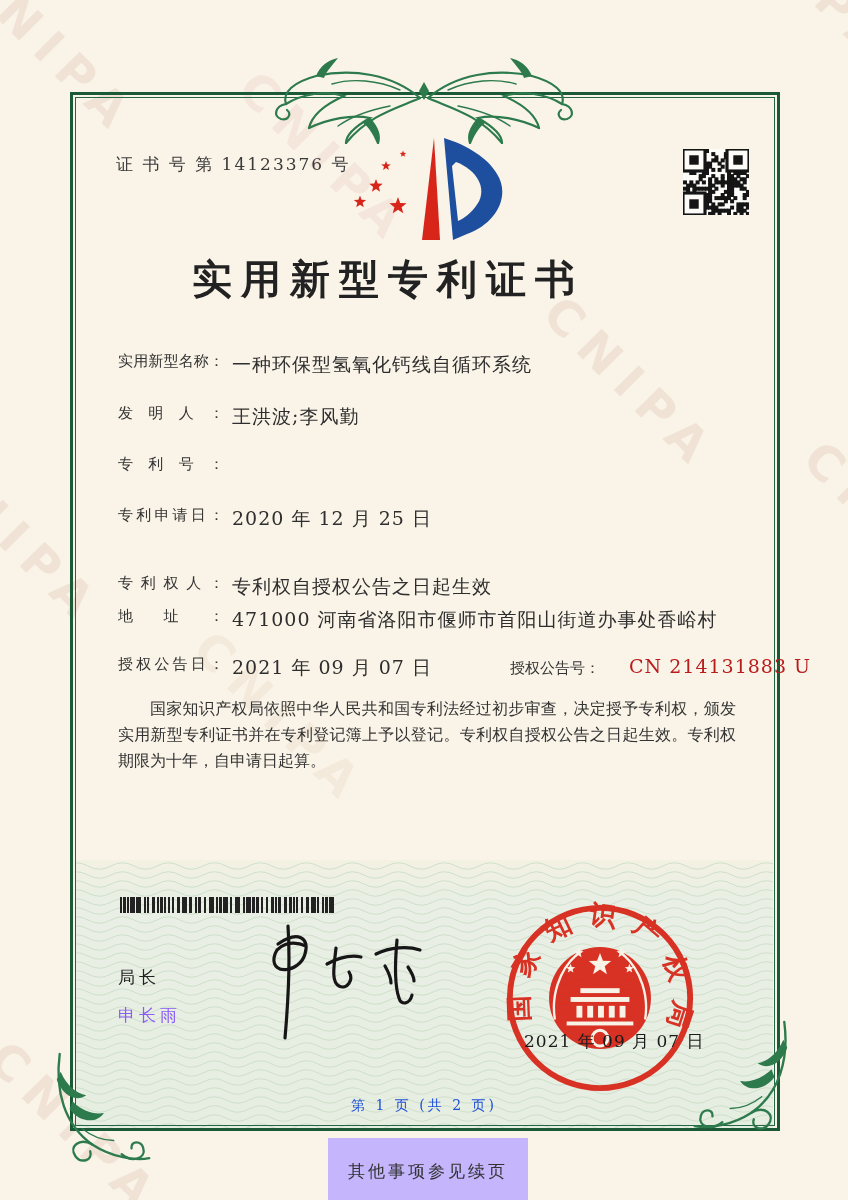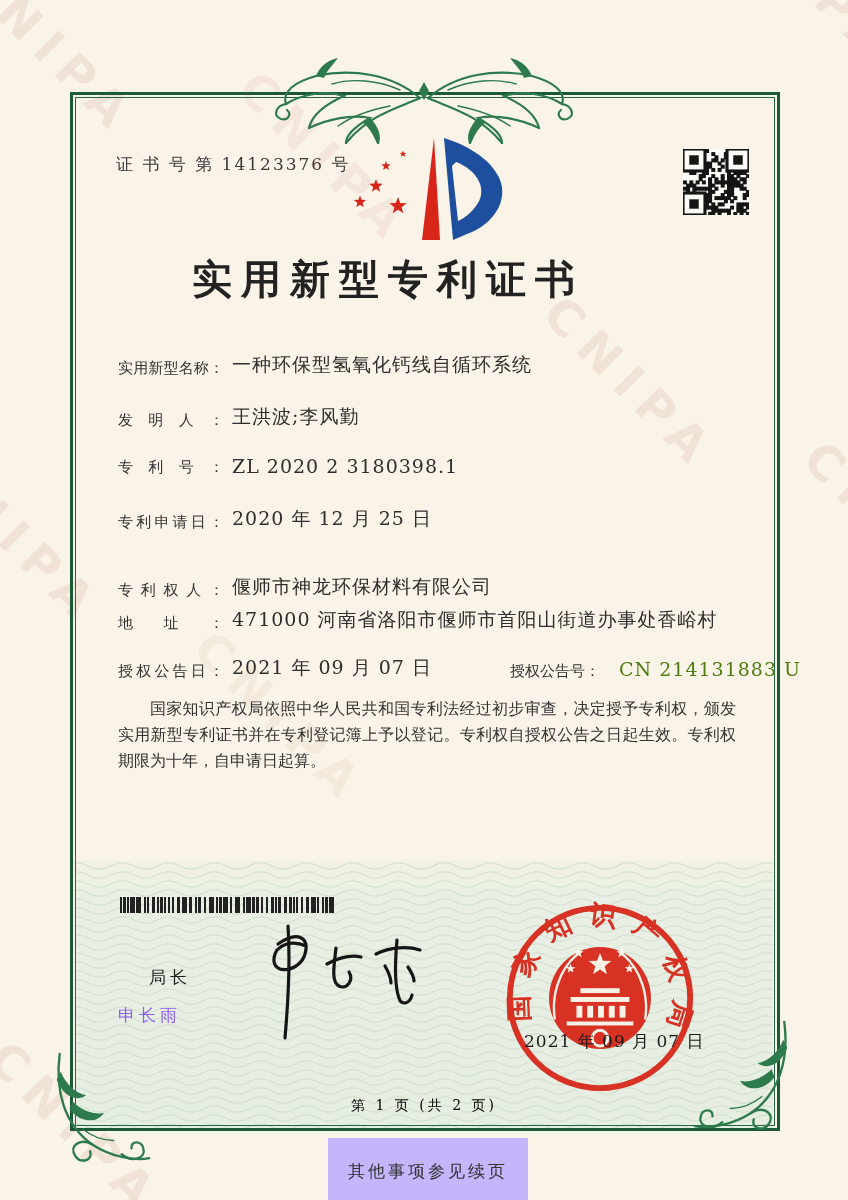--- a/index.html
+++ b/index.html
@@ -23,49 +23,49 @@
   .frame::after{content:'';position:absolute;inset:2px;border:1px solid #246545;}
   
   .band{position:absolute;left:75px;top:860px;width:698px;height:268px;z-index:2;
         background:linear-gradient(180deg,#f3f1e2 0%,#e9efe4 14%,#e6ede1 100%);}
   .band svg{position:absolute;left:0;top:0;}
   
   .certno{position:absolute;left:116px;top:153px;font-size:17px;letter-spacing:2px;color:#3a3a3a;z-index:10;}
   .title{position:absolute;left:0;top:252px;width:776px;text-align:center;
          font-size:40px;font-weight:bold;letter-spacing:9px;color:#222;z-index:10;}
   
-  .row{position:absolute;left:118px;display:flex;align-items:flex-end;z-index:10;white-space:nowrap;}
+  .row{position:absolute;left:118px;display:flex;align-items:flex-start;z-index:10;white-space:nowrap;}
   .flabel{display:inline-block;width:106px;font-size:15px;color:#333;
           text-align:justify;text-align-last:justify;}
   .fvalue{font-size:19px;color:#2e2e2e;margin-left:8px;letter-spacing:1px;}
   .r1{top:352px}.r2{top:404px}.r3{top:455px}.r4{top:506px}.r5{top:574px}.r6{top:607px}.r7{top:655px}
   .grant2{margin-left:78px;}
   .grant2 .glabel{font-size:15px;color:#333;}
-  .grant2 .gvalue{font-size:19px;color:#4d7c0f;margin-left:14px;letter-spacing:1px;}
+  .grant2 .gvalue{font-size:19px;color:#b91c1c;margin-left:24px;letter-spacing:1px;}
   
   .paras{position:absolute;left:118px;top:696px;width:618px;z-index:10;
          font-size:16px;line-height:26px;color:#333;text-align:justify;}
   .paras p{margin:0 0 4px 0;text-indent:2em;}
   
   .barcode{position:absolute;left:120px;top:897px;z-index:10;}
   
-  .sig-title{position:absolute;left:118px;top:966px;font-size:17px;color:#222;letter-spacing:4px;z-index:10;margin-left:31px;}
+  .sig-title{position:absolute;left:118px;top:966px;font-size:17px;color:#222;letter-spacing:4px;z-index:10;}
   .sig-name{position:absolute;left:118px;top:1004px;font-size:17px;color:#8b5cf6;letter-spacing:4px;z-index:10;}
   .signature{position:absolute;left:248px;top:922px;z-index:11;}
   
   .seal{position:absolute;left:502px;top:900px;z-index:12;opacity:.95;}
   .seal-date{position:absolute;left:524px;top:1030px;width:160px;font-size:17px;color:#1a1a1a;
              letter-spacing:1px;z-index:13;white-space:nowrap;}
   
   .orn-top{position:absolute;left:250px;top:52px;z-index:9;}
   .orn-bl{position:absolute;left:52px;top:1050px;z-index:9;}
   .orn-br{position:absolute;left:692px;top:1018px;z-index:9;}
   
   .pageinfo{position:absolute;left:0;top:1097px;width:848px;text-align:center;
-            font-size:14px;letter-spacing:3px;color:#000000;z-index:10;}
+            font-size:14px;letter-spacing:3px;color:#1d4ed8;z-index:10;}
   .contnote{position:absolute;left:328px;top:1138px;background:#c4b5fd;
             padding:22px 20px;font-size:17px;letter-spacing:3px;color:#333;z-index:10;}
   .qr{position:absolute;left:683px;top:149px;z-index:10;}
   .logo{position:absolute;left:346px;top:134px;z-index:10;}
 </style>
 </head>
 <body>
 
 <span class="wm w1">CNIPA</span>
 <span class="wm w2">CNIPA</span>
@@ -296,29 +296,28 @@
 <div class="row r1">
   <span class="flabel">实用新型名称：</span>
   <span class="fvalue">一种环保型氢氧化钙线自循环系统</span>
 </div>
 <div class="row r2">
   <span class="flabel">发明人：</span>
   <span class="fvalue">王洪波;李风勤</span>
 </div>
 <div class="row r3">
   <span class="flabel">专利号：</span>
-  <span class="fvalue">ZL 2020 2 3180398.1</span>
 </div>
 <div class="row r4">
   <span class="flabel">专利申请日：</span>
   <span class="fvalue">2020 年 12 月 25 日</span>
 </div>
 <div class="row r5">
   <span class="flabel">专利权人：</span>
-  <span class="fvalue">偃师市神龙环保材料有限公司</span>
+  <span class="fvalue">专利权自授权公告之日起生效</span>
 </div>
 <div class="row r6">
   <span class="flabel">地址：</span>
   <span class="fvalue">471000 河南省洛阳市偃师市首阳山街道办事处香峪村</span>
 </div>
 <div class="row r7">
   <span class="flabel">授权公告日：</span>
   <span class="fvalue">2021 年 09 月 07 日</span>
   <span class="grant2">
     <span class="glabel">授权公告号：</span>

